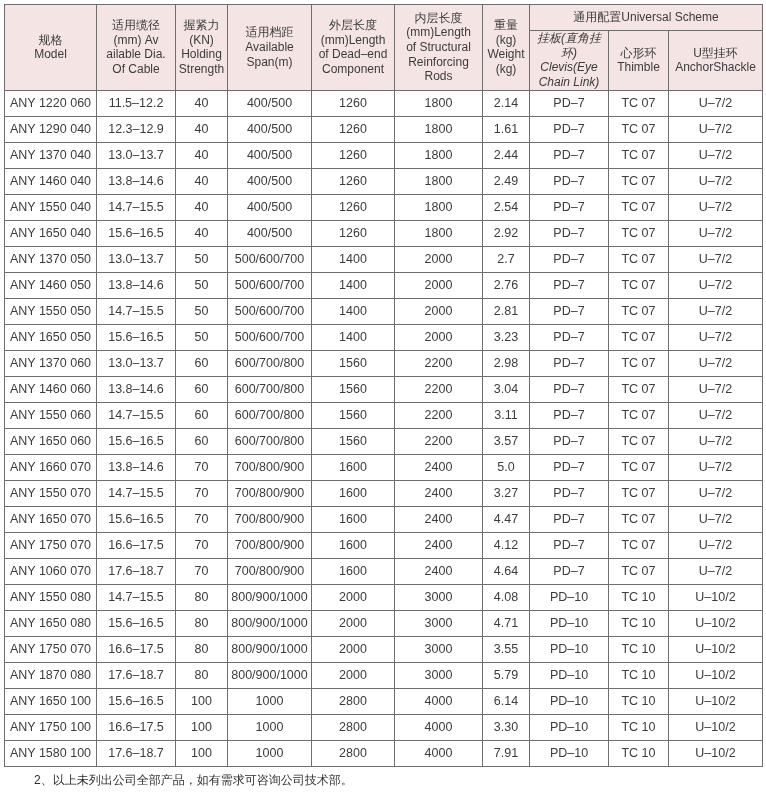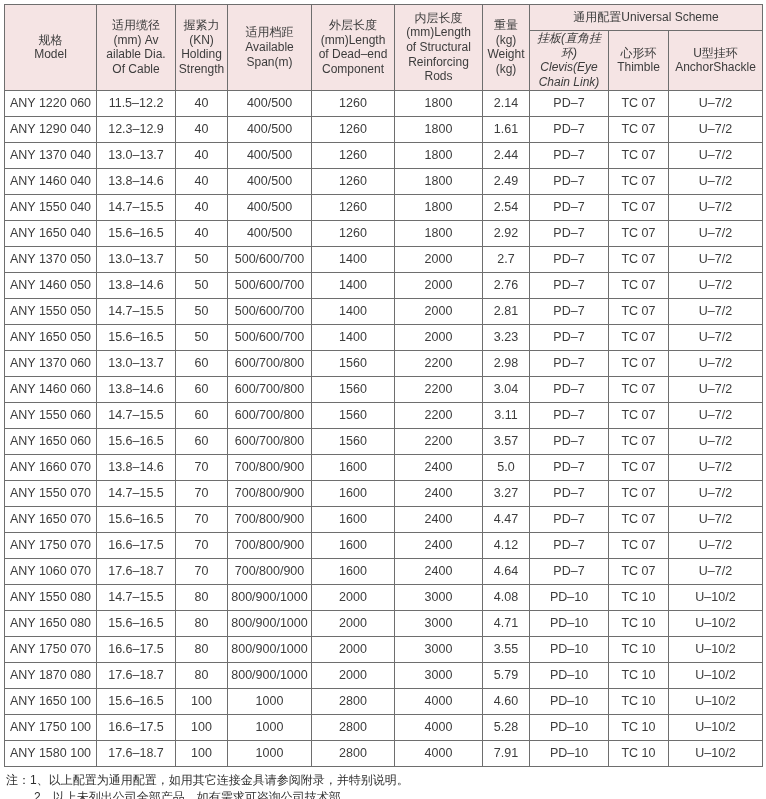--- a/index.html
+++ b/index.html
@@ -402,50 +402,49 @@
           <td>TC 10</td>
           <td>U–10/2</td>
         </tr>
         <tr>
           <td>ANY 1650 100</td>
           <td>15.6–16.5</td>
           <td>100</td>
           <td>1000</td>
           <td>2800</td>
           <td>4000</td>
-          <td>4.60</td>
+          <td>6.14</td>
           <td>PD–10</td>
           <td>TC 10</td>
           <td>U–10/2</td>
         </tr>
         <tr>
           <td>ANY 1750 100</td>
           <td>16.6–17.5</td>
           <td>100</td>
           <td>1000</td>
           <td>2800</td>
           <td>4000</td>
-          <td>5.28</td>
+          <td>3.30</td>
           <td>PD–10</td>
           <td>TC 10</td>
           <td>U–10/2</td>
         </tr>
         <tr>
           <td>ANY 1580 100</td>
           <td>17.6–18.7</td>
           <td>100</td>
           <td>1000</td>
           <td>2800</td>
           <td>4000</td>
           <td>7.91</td>
           <td>PD–10</td>
           <td>TC 10</td>
           <td>U–10/2</td>
         </tr>
       </tbody>
   </table>
 
   <div class="notes">
-    <div class="note-line1">注：1、以上配置为通用配置，如用其它连接金具请参阅附录，并特别说明。</div>
     <div class="note-line2">2、以上未列出公司全部产品，如有需求可咨询公司技术部。</div>
   </div>
 
 </div>
 
 </body></html>

